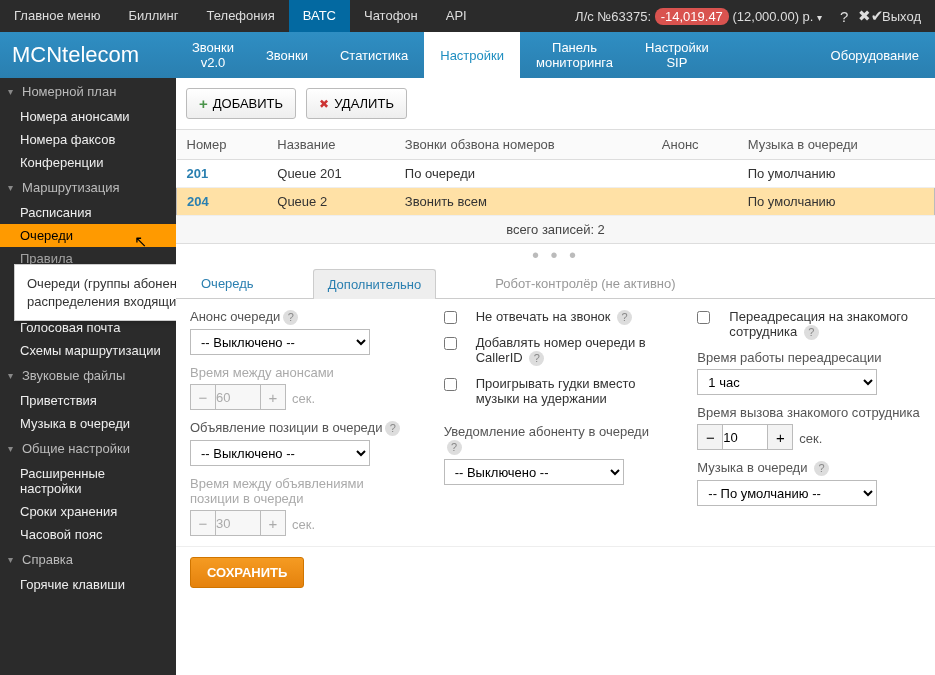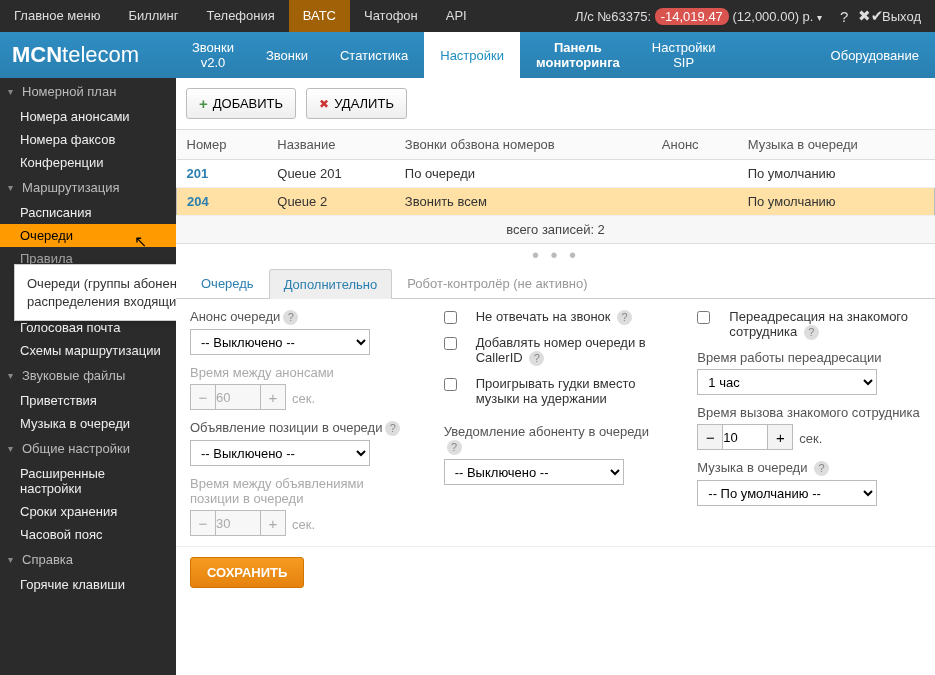--- a/index.html
+++ b/index.html
@@ -1,31 +1,31 @@
 <!DOCTYPE html>
 <html><head>
 <meta charset="utf-8">
 <style>
 * { box-sizing: border-box; margin: 0; padding: 0; font-family: Arial, Helvetica, sans-serif; }
 body { width: 935px; height: 675px; background: #fff; font-size: 13px; color: #333; overflow: hidden; }
 
 
 .topbar { background: #2b2b2b; height: 32px; display: flex; align-items: center; color: #ddd; font-size: 13px; }
 .topbar .titem { padding: 0 14px; height: 32px; line-height: 32px; cursor: pointer; }
-.topbar .titem.active { background: #a16207; color: #fff; }
+.topbar .titem.active { background: #0369a1; color: #fff; }
 .topbar .spacer { flex: 1; }
 .topbar .account { padding-right: 10px; }
 .topbar .balance-neg { background: #d9534f; color: #fff; padding: 1px 6px; border-radius: 8px; }
 .topbar .icon { width: 18px; text-align: center; font-size: 15px; cursor: pointer; padding: 0 8px; }
 .topbar .exit { padding: 0 14px; cursor: pointer; }
 
 
 .mainnav { background: #1f8ec0; background: linear-gradient(#2f8ec3,#2a7fb0); height: 46px; display: flex; align-items: stretch; color: #fff; }
 .mainnav .logo { width: 176px; padding-left: 12px; display: flex; align-items: center; font-size: 22px; font-weight: 400; }
-.mainnav .logo b { font-weight: 700; }
+.mainnav .logo b { font-weight: 400; }
 .mainnav .nitem { padding: 0 16px; display: flex; align-items: center; cursor: pointer; font-size: 13px; text-align:center; }
 .mainnav .nitem.active { background: #fff; color: #1f8ec0; }
 
 
 .layout { display: flex; height: calc(675px - 32px - 46px); }
 .sidebar { width: 176px; background: #2b2b2b; color: #ccc; overflow-y: auto; font-size: 13px; position: relative; }
 .sidebar .group { padding: 6px 8px 6px 8px; color: #999; display:flex; align-items:center; gap:4px;}
 .sidebar .arrow { font-size: 10px; color:#888; width:10px; display:inline-block;}
 .sidebar .grouplabel { color: #bbb; font-weight: normal; font-size:13px;}
 .sidebar .item { padding: 4px 8px 4px 20px; cursor: pointer; color: #eee; }
@@ -41,21 +41,21 @@
 
 .grid { width:100%; border-collapse: collapse; font-size:13px;}
 .grid th { text-align:left; padding:7px 10px; color:#555; font-weight:normal; border-bottom:1px solid #ddd; background:#fafafa;}
 .grid td { padding:6px 10px; border-bottom:1px solid #eee; }
 .grid tr.sel td { background:#ffe1a6; }
 .grid td.num { color:#2a7fb0; font-weight:bold;}
 .grid-footer { text-align:center; padding:6px; background:#f7f7f7; border-bottom:1px solid #ddd; color:#444;}
 
 .splitter { height:20px; text-align:center; color:#bbb; font-size:20px; letter-spacing:3px; cursor:row-resize; user-select:none;}
 
-.tabs { display:flex; border-bottom:1px solid #ccc; padding:0 10px; margin-top:4px;}
+.tabs { display:flex; border-bottom:1px solid #ccc; padding:0 10px; margin-top:4px;gap:44px;}
 .tabs .tab { padding:7px 14px; border:1px solid transparent; border-bottom:none; cursor:pointer; color:#2a7fb0; border-radius:3px 3px 0 0;}
 .tabs .tab.active { background:#fff; border-color:#ccc; color:#2a7fb0; position:relative; top:1px; background:#fff;}
 .tabs .tab.disabled { color:#999;}
 
 .form { padding:10px 14px; display:flex; gap:30px; overflow:auto;}
 .col { flex:1; min-width:200px; display:flex; flex-direction:column; gap:10px;}
 .fld label { color:#555; font-size:13px; display:block; margin-bottom:4px;}
 .fld.disabled label, .fld.disabled .unit { color:#aaa;}
 .sel { width:180px; height:26px; border:1px solid #bbb; background:#fff; padding:2px 6px; font-size:13px;}
 .help { display:inline-block; width:15px; height:15px; border-radius:50%; background:#ddd; color:#888; font-size:11px; text-align:center; line-height:15px; margin-left:3px;}
@@ -95,21 +95,21 @@
 
 <div class="mainnav">
   <div class="logo">
     <span><b>MCN</b><span>telecom</span></span>
   </div>
   <div class="nitem" style="white-space:pre-line;">Звонки
 v2.0</div>
   <div class="nitem">Звонки</div>
   <div class="nitem">Статистика</div>
   <div class="nitem active">Настройки</div>
-  <div class="nitem" style="white-space:pre-line;font-weight:bold;">Панель
+  <div class="nitem" style="white-space:pre-line;">Панель
 мониторинга</div>
   <div class="nitem" style="white-space:pre-line;">Настройки
 SIP</div>
   <div class="nitem" style="margin-left:auto;">Оборудование</div>
 </div>
 
 <div class="layout">
 
   <div class="sidebar">
     <div class="group">

